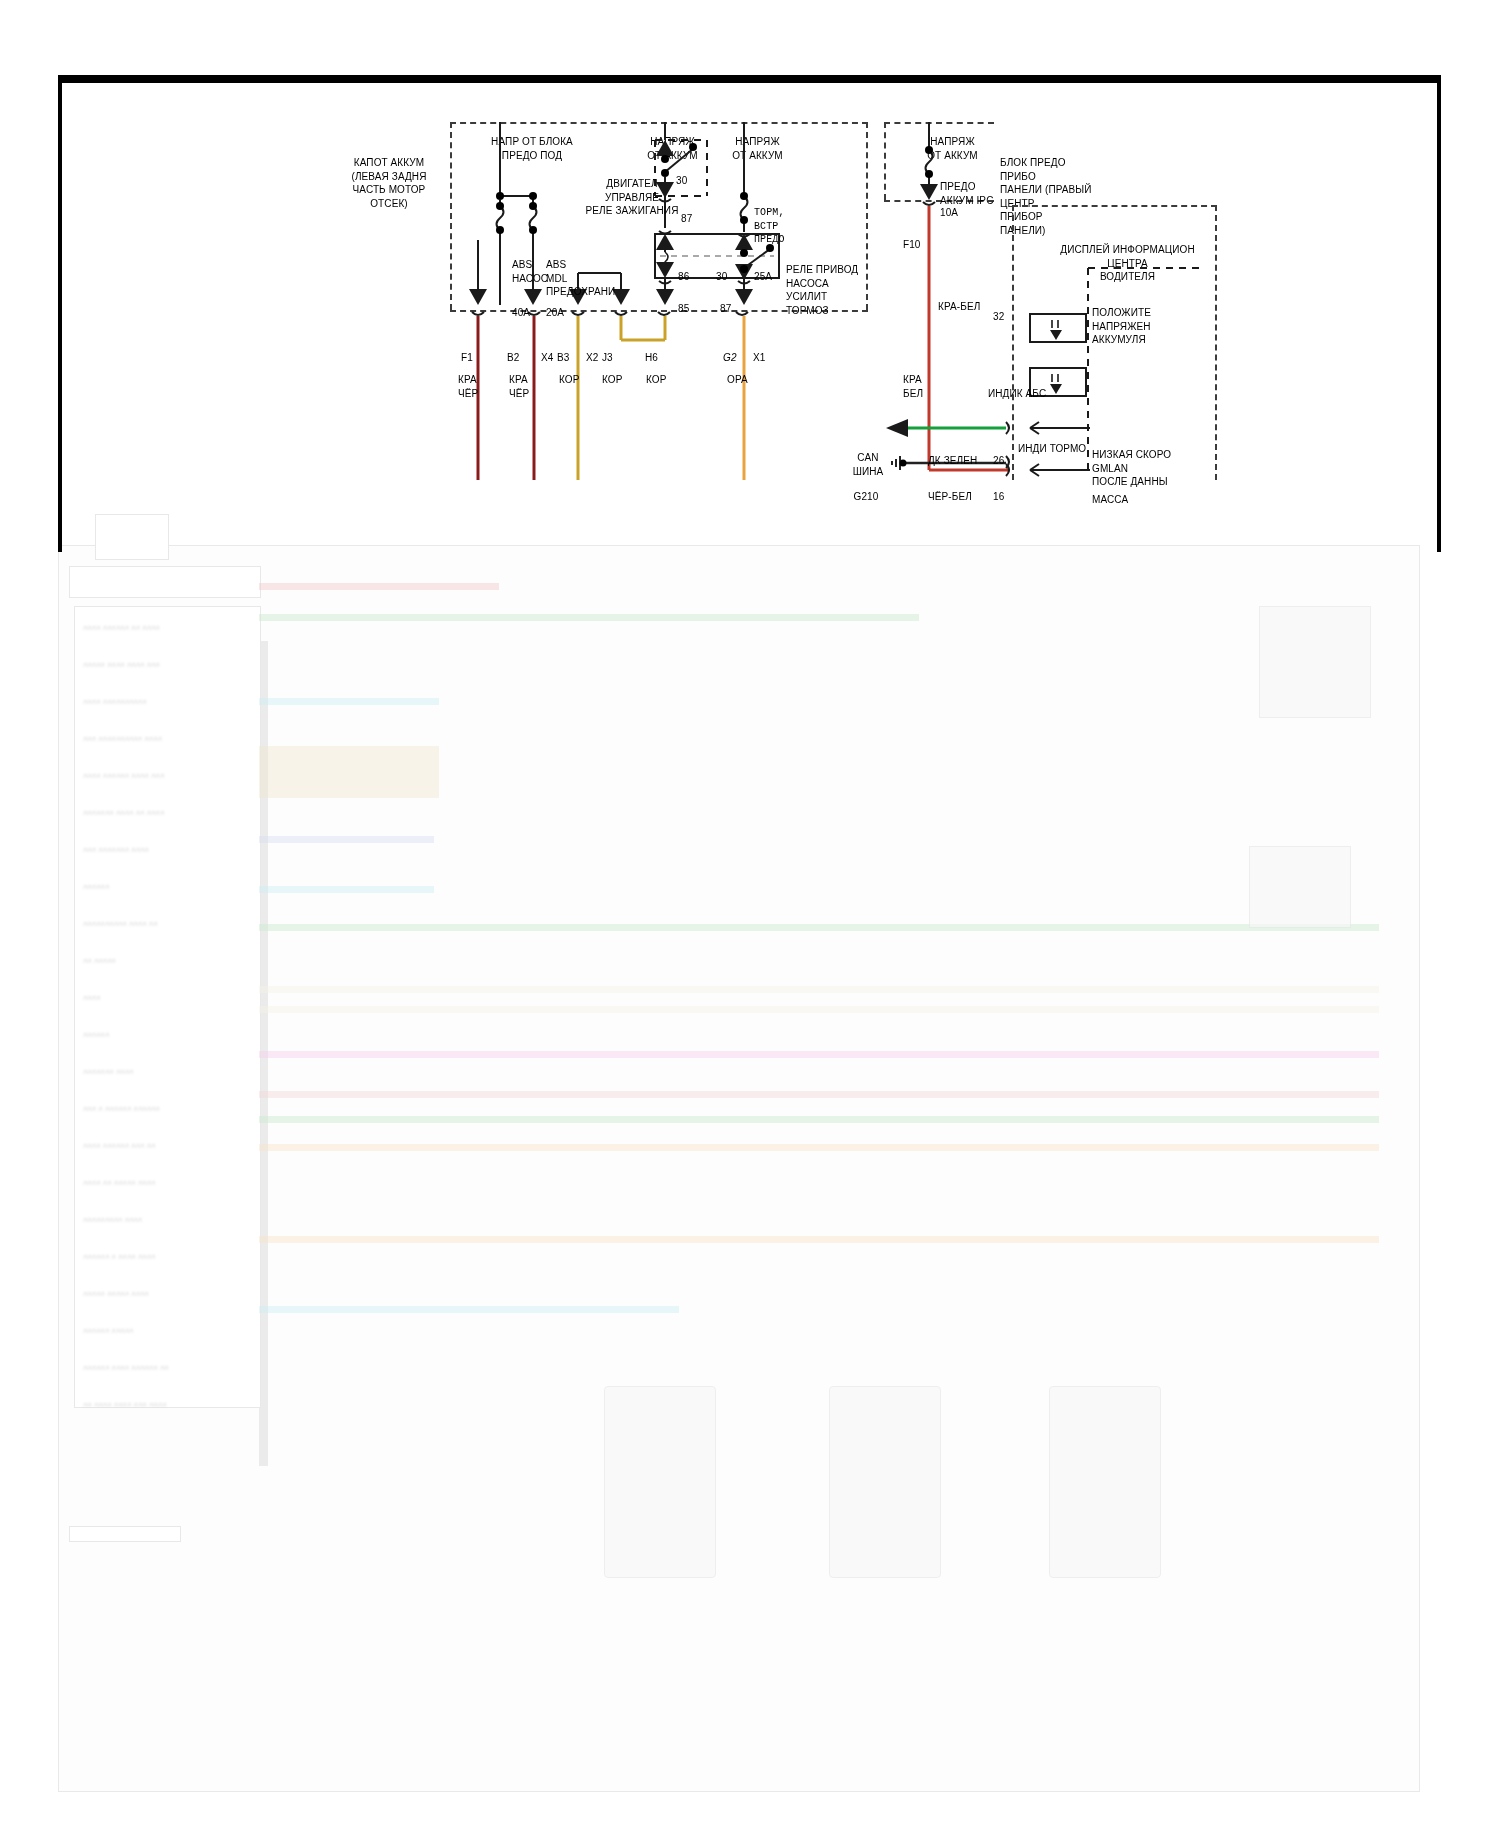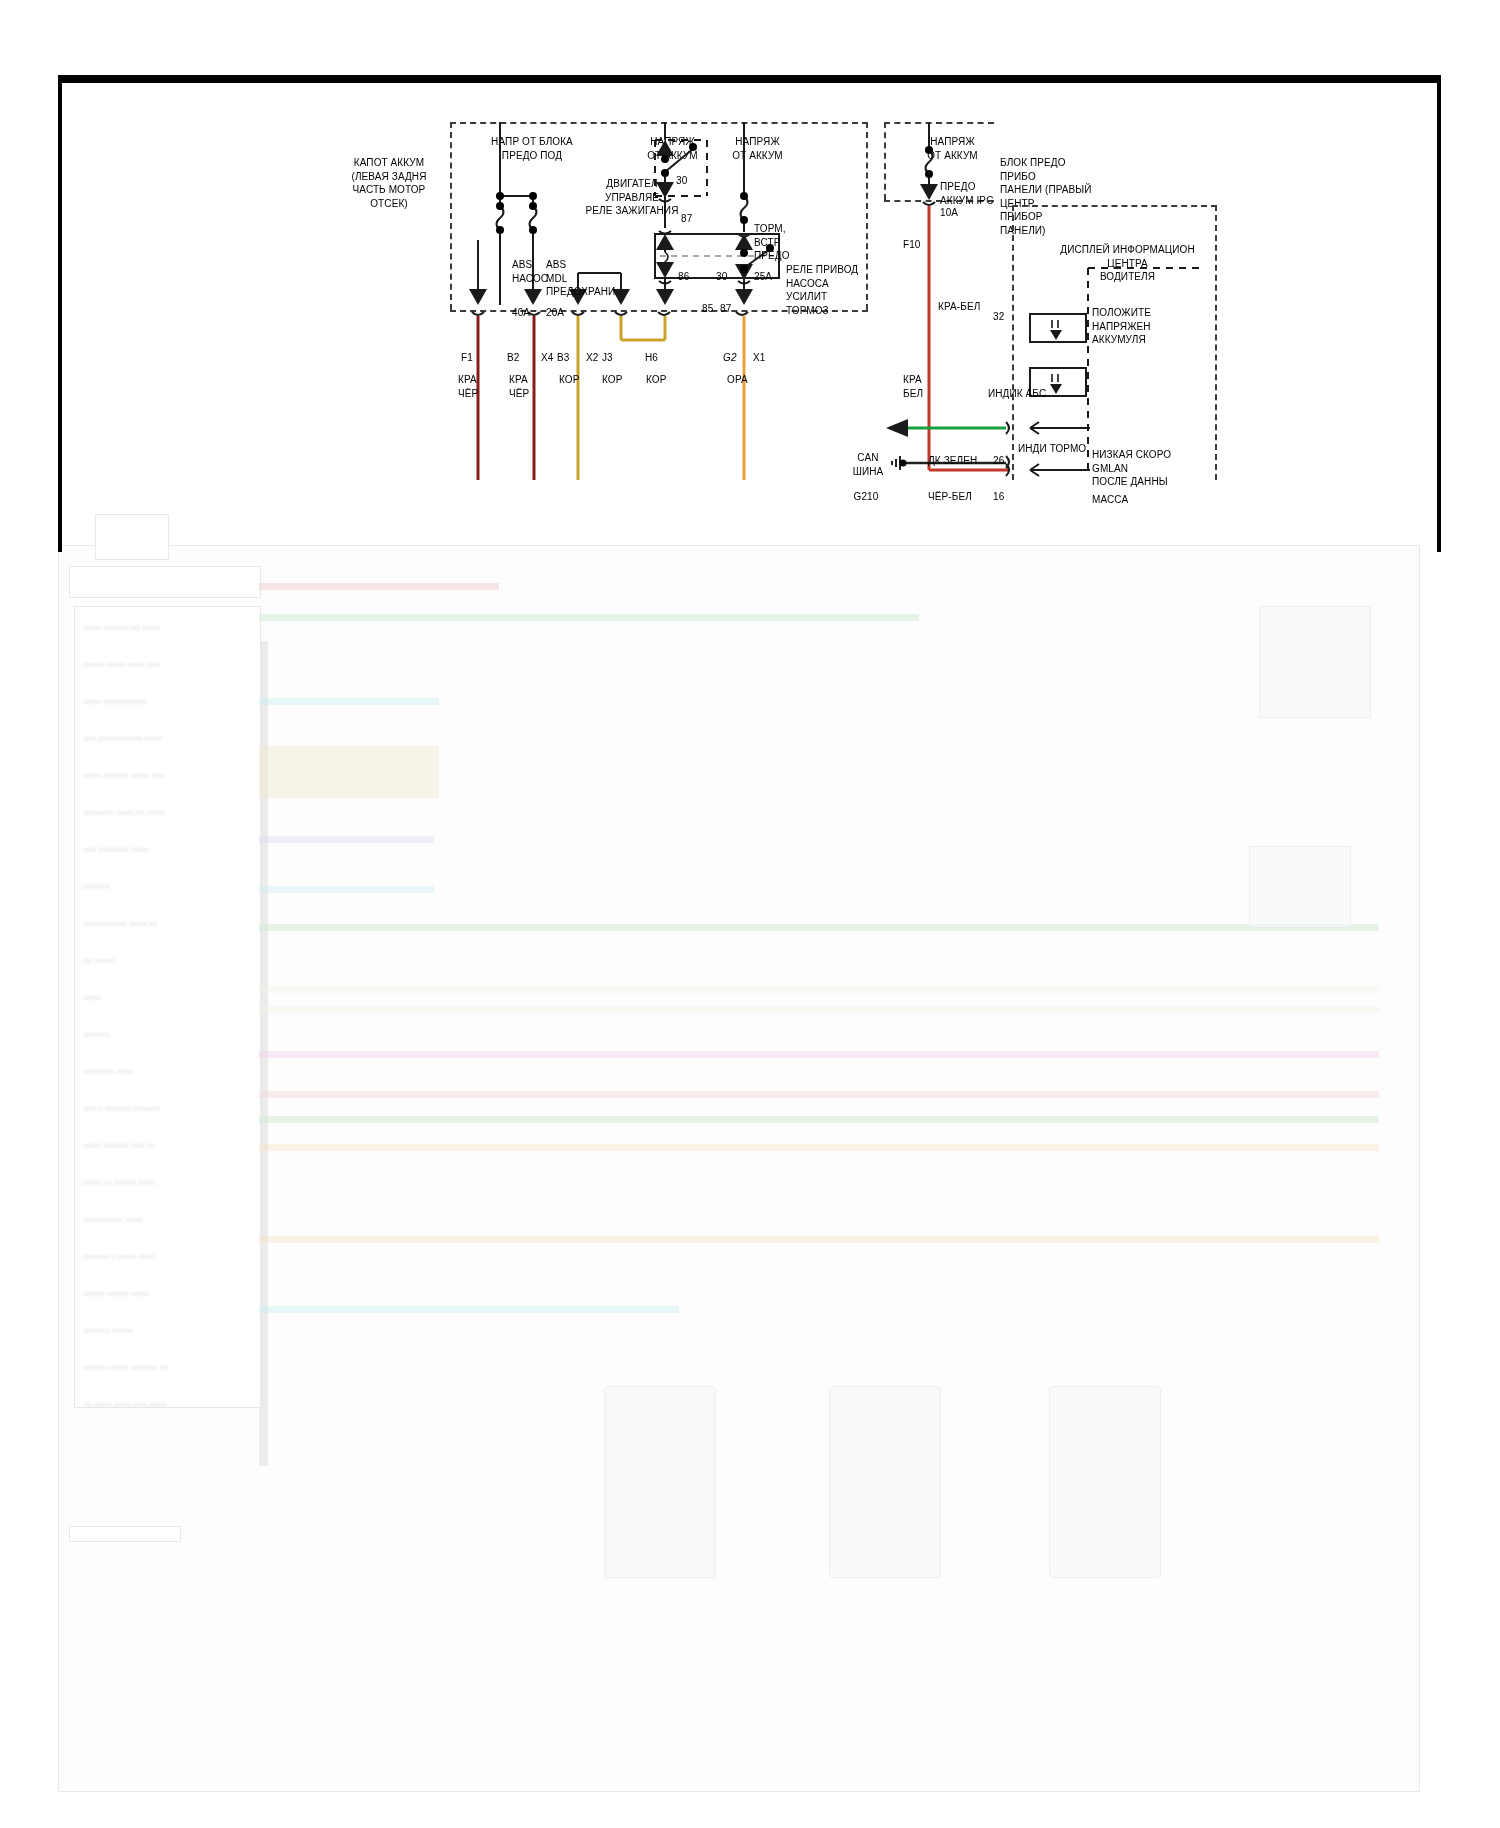--- a/index.html
+++ b/index.html
@@ -284,31 +284,31 @@
 MDL
 ПРЕДОХРАНИ</div>
     <div class="lbl" style="left:546px;top:270px;">20A</div>
 
     <div class="lbl r" style="left:572px;top:141px;width:120px;">ДВИГАТЕЛ
 УПРАВЛЯЕ
 РЕЛЕ ЗАЖИГАНИЯ</div>
     <div class="lbl" style="left:676px;top:138px;">30</div>
     <div class="lbl" style="left:681px;top:176px;">87</div>
 
-    <div class="lbl" style="left:754px;top:186px;width:70px;">ТОРМ,
+    <div class="lbl" style="left:754px;top:170px;width:70px;font-family:Liberation Mono, monospace;">ТОРМ,
 ВСТР
 ПРЕДО</div>
     <div class="lbl" style="left:754px;top:234px;">25A</div>
 
     <div class="lbl" style="left:786px;top:227px;width:92px;">РЕЛЕ ПРИВОД
 НАСОСА
 УСИЛИТ
 ТОРМОЗ</div>
     <div class="lbl" style="left:678px;top:234px;">86</div>
-    <div class="lbl" style="left:702px;top:266px;">85</div>
+    <div class="lbl" style="left:678px;top:266px;">85</div>
     <div class="lbl" style="left:716px;top:234px;">30</div>
     <div class="lbl" style="left:720px;top:266px;">87</div>
 
     <div class="lbl" style="left:940px;top:144px;width:80px;">ПРЕДО
 АККУМ IPC</div>
     <div class="lbl" style="left:940px;top:170px;">10A</div>
 
     <div class="lbl" style="left:461px;top:315px;">F1</div>
     <div class="lbl" style="left:507px;top:315px;">B2</div>
     <div class="lbl" style="left:541px;top:315px;">X4</div>

